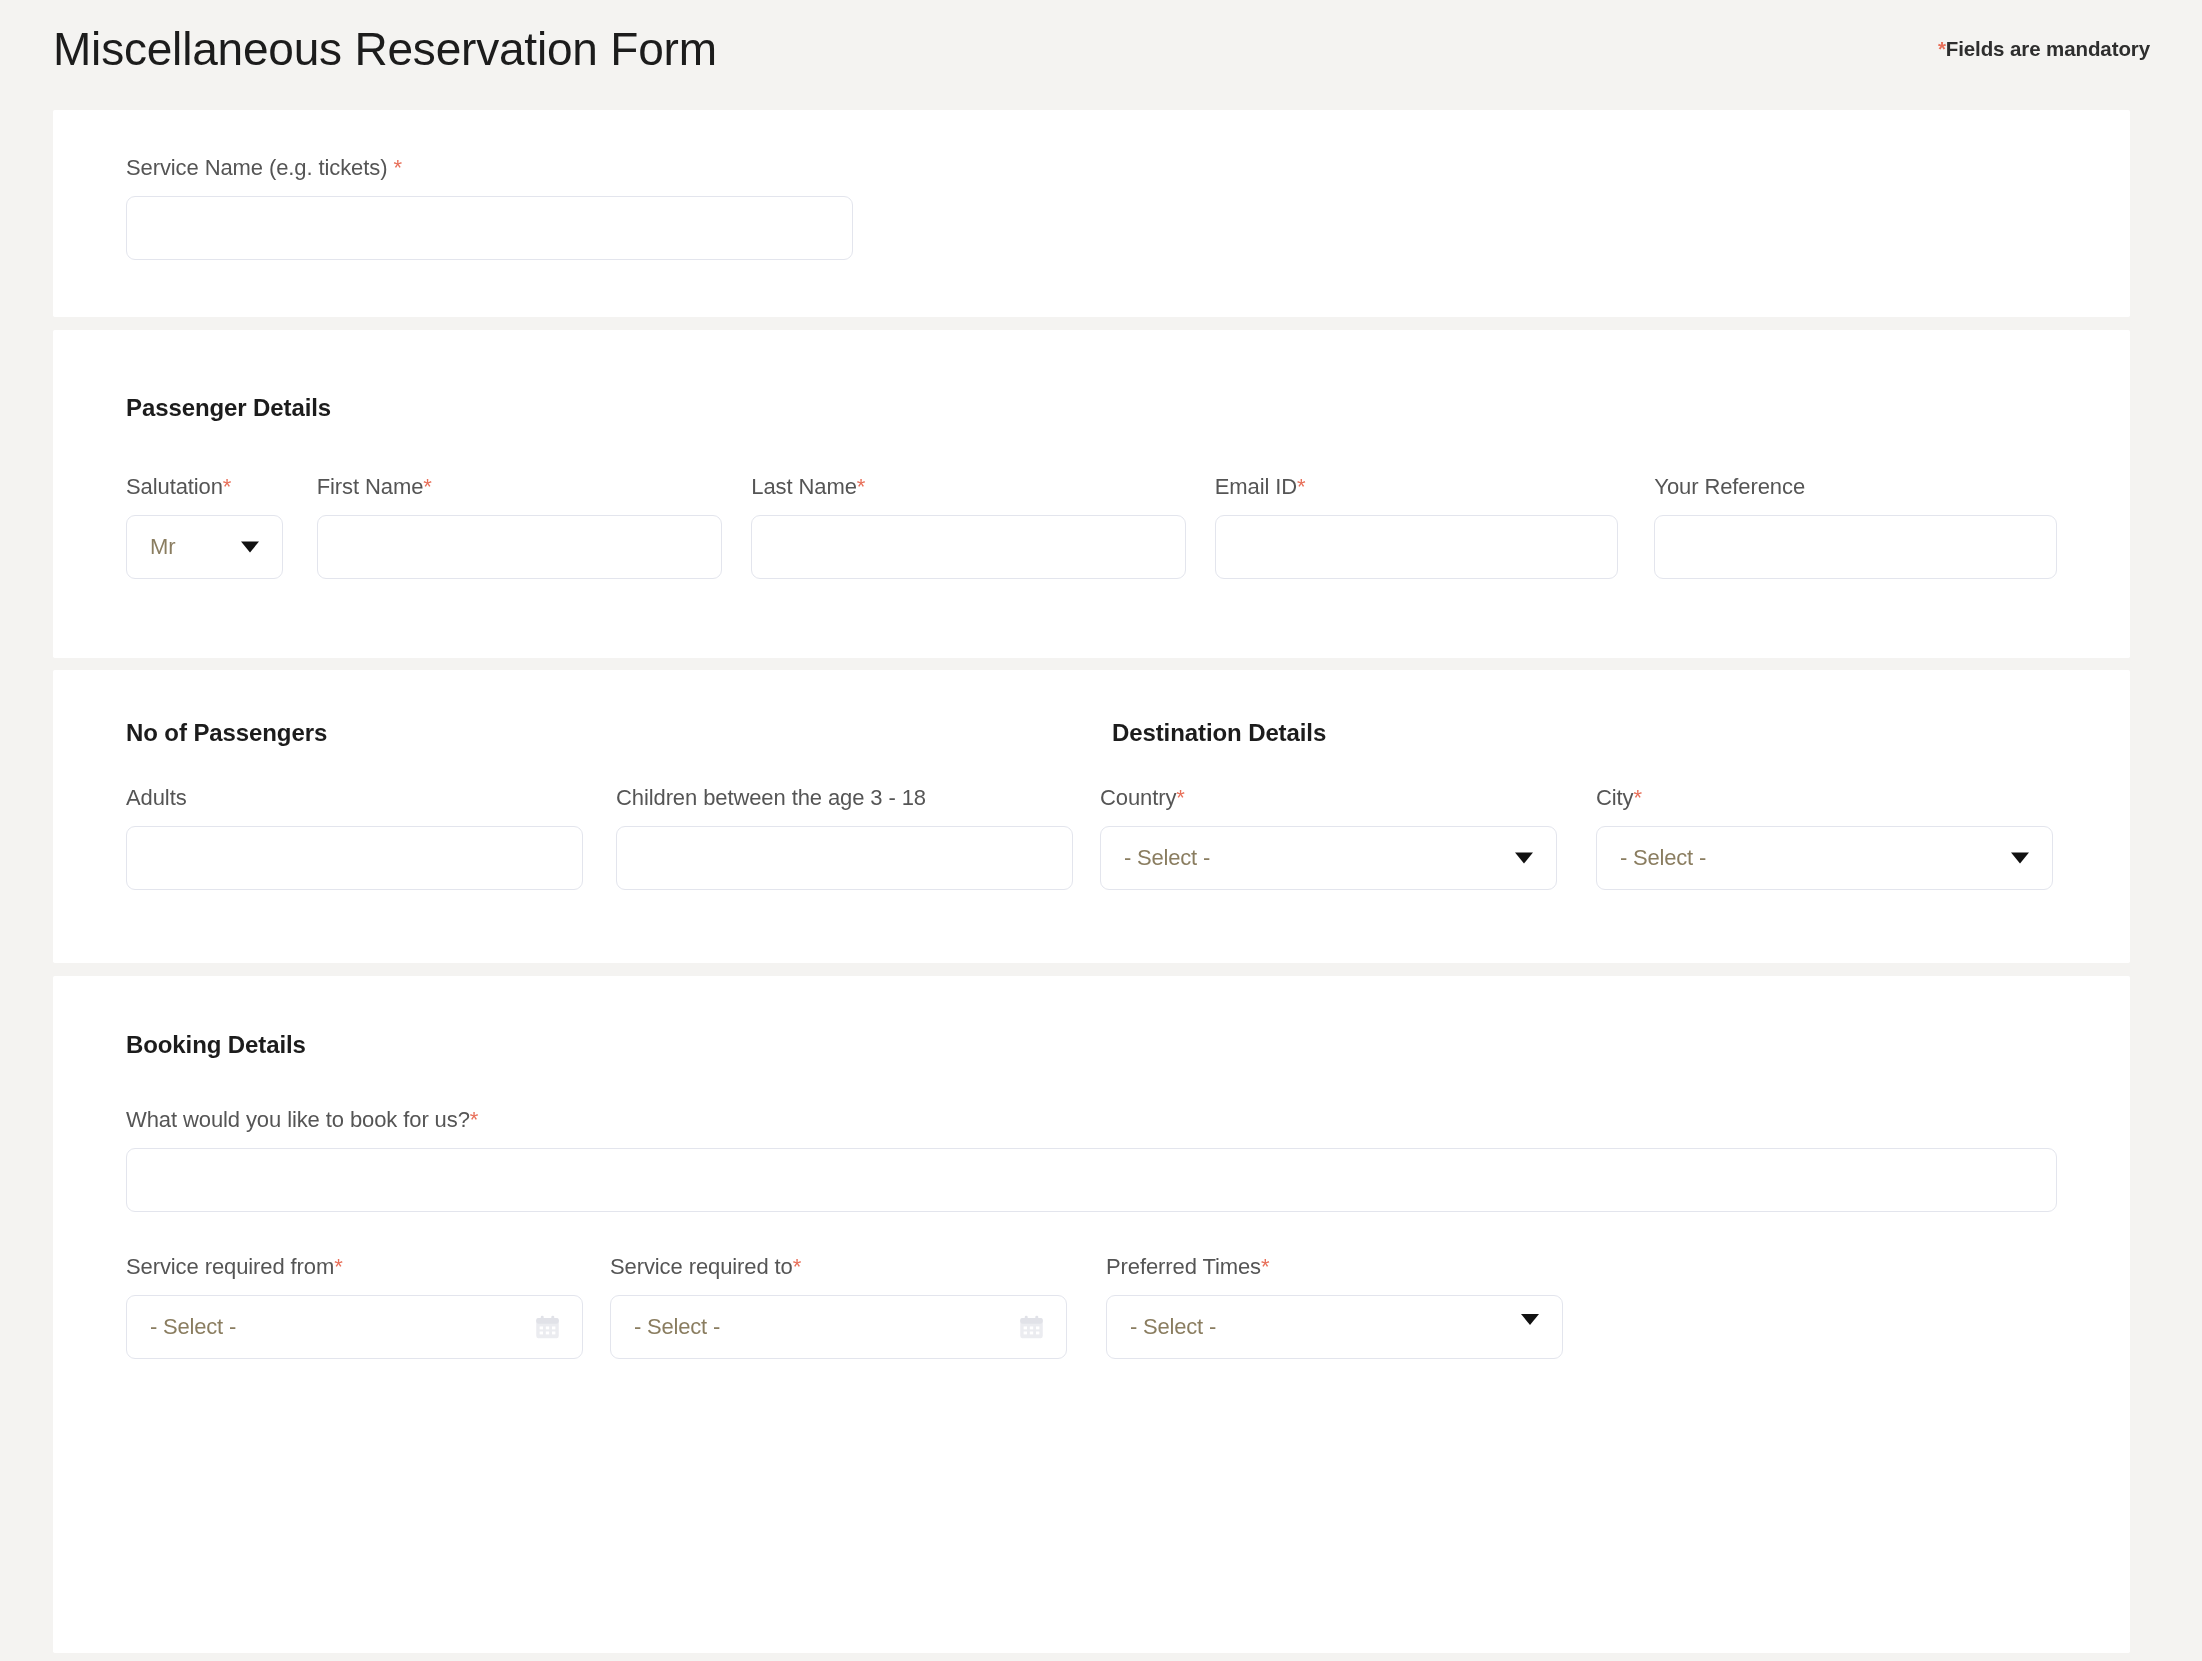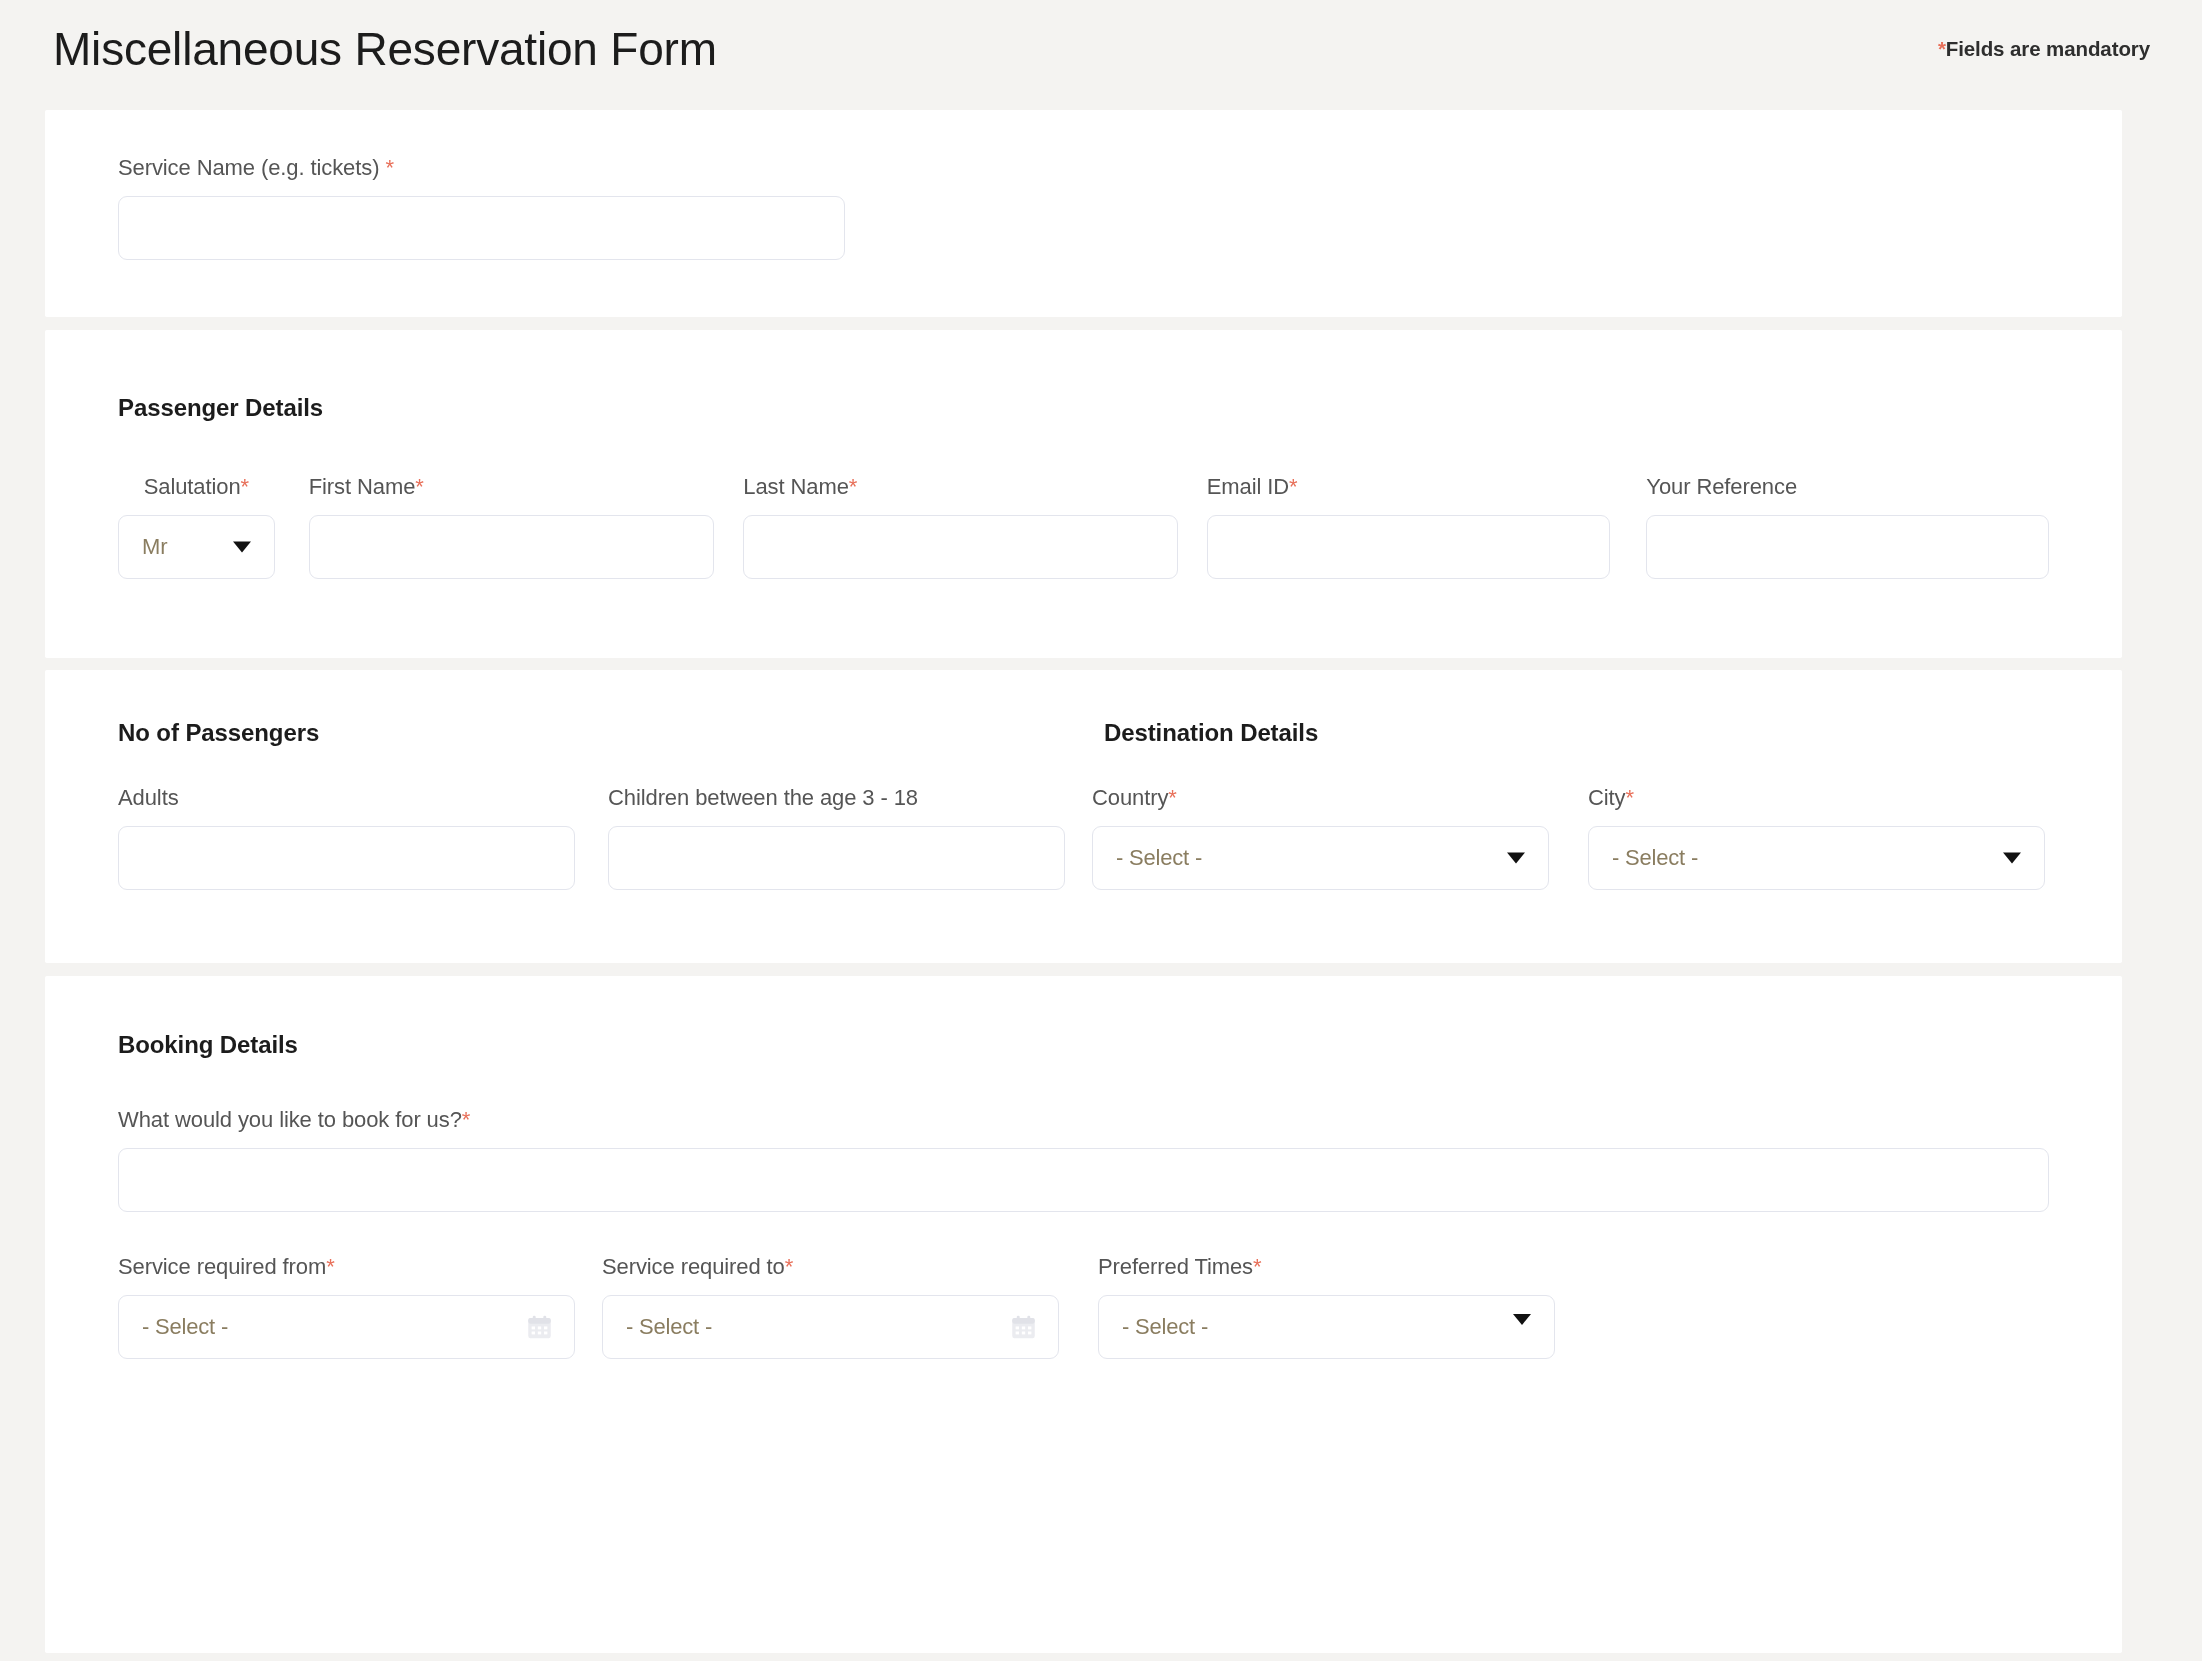--- a/index.html
+++ b/index.html
@@ -42,21 +42,21 @@
     font-weight: 600;
     color: #2e2e2e;
     letter-spacing: -0.1px;
     white-space: nowrap;
   }
   .mandatory-note .ast { color: #e8705a; font-weight: 700; }
 
   
   .panel {
     position: absolute;
-    left: 45px;
+    left: 53px;
     width: 2077px;
     background: #ffffff;
     border-radius: 1.8px;
   }
   #panel-service   { top: 110px;  height: 207px; }
   #panel-passenger { top: 330px;  height: 328px; }
   #panel-numbers   { top: 670px;  height: 293px; }
   #panel-booking   { top: 976px; height: 677px; }
 
   .panel-inner { padding: 0 73px; }
@@ -169,21 +169,21 @@
         <div class="text-input"></div>
       </div>
     </div>
   </div>
 
   <div class="panel" id="panel-passenger">
     <div class="panel-inner" style="padding-top:64px;">
       <div class="section-title">Passenger Details</div>
 
       <div class="row" style="margin-top:53px;">
-        <div class="fld" style="width:160px; margin-right:34px;text-align:center;">
+        <div class="fld" style="width:160px; margin-right:34px;">
           <div class="field-label"><span>Salutation</span><span class="ast">*</span></div>
           <div class="select-box">
             <span class="select-value">Mr</span>
             <span class="caret"></span>
           </div>
         </div>
 
         <div class="fld" style="width:414px; margin-right:29px;">
           <div class="field-label"><span>First Name</span><span class="ast">*</span></div>
           <div class="text-input"></div>

